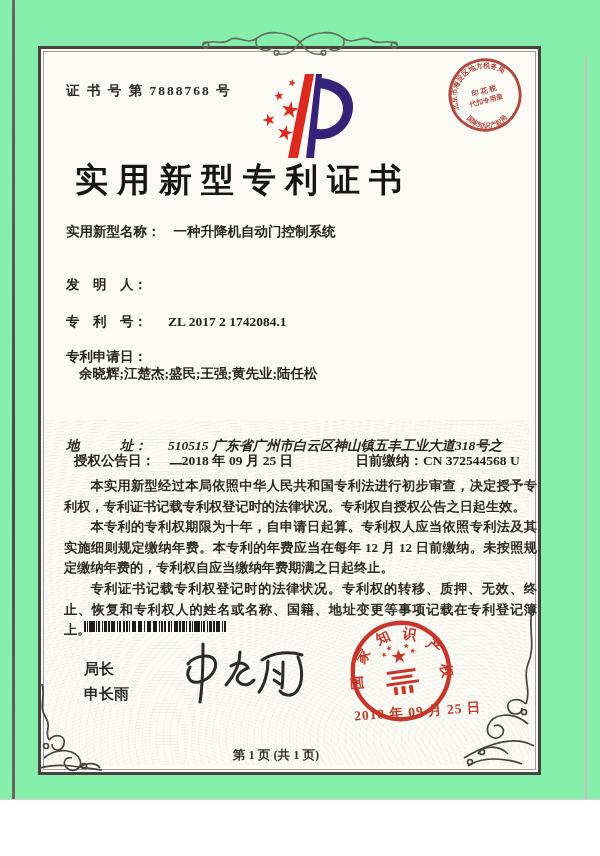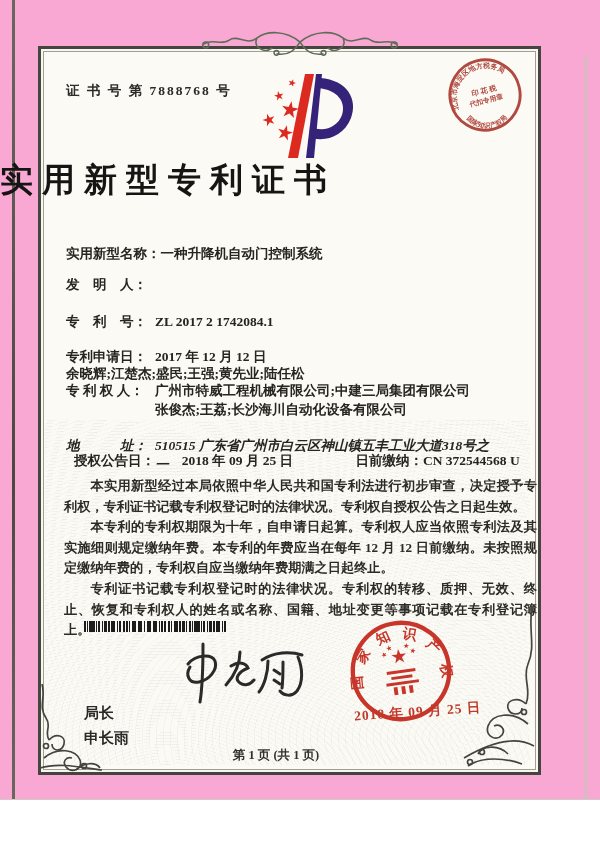--- a/index.html
+++ b/index.html
@@ -1,18 +1,18 @@
 <!DOCTYPE html>
 <html><head>
 <meta charset="utf-8">
 <style>
   html,body{margin:0;padding:0;background:#e9e7e2;}
   .screenshot{
     position:relative;width:600px;height:856px;margin:0 auto;
-    background:#f9a8d4;overflow:hidden;
+    background:#86efac;overflow:hidden;
     font-family:"Liberation Serif","DejaVu Serif",serif;color:#222;
   }
   
   .photo-edge-left{position:absolute;left:12px;top:0;width:3px;height:801px;
     background:linear-gradient(180deg,#6b675e,#4c483f 60%,#6b675e);}
   .photo-edge-bottom{position:absolute;left:0;top:799px;width:600px;height:2px;background:#cfccc4;}
   .photo-edge-right{position:absolute;left:585px;top:55px;width:2px;height:745px;background:#c7c4bc;}
 
   
   .cert-frame{position:absolute;left:38px;top:46px;width:497px;height:723px;
@@ -28,45 +28,45 @@
   .corner-ornament-bl{position:absolute;left:36px;top:684px;width:100px;height:88px;}
   .corner-ornament-br{position:absolute;left:448px;top:606px;width:90px;height:168px;}
 
   .cert-number{position:absolute;left:66px;top:82px;font-size:13.5px;font-weight:600;
     letter-spacing:2px;color:#2b2b28;}
 
   .cnipa-logo{position:absolute;left:248px;top:70px;width:120px;height:92px;}
 
   .tax-stamp{position:absolute;left:446px;top:56px;width:78px;height:78px;transform:rotate(-14deg);opacity:.9;}
 
-  .cert-title{position:absolute;left:0;top:158px;width:486px;text-align:left;
+  .cert-title{position:absolute;left:0;top:158px;width:486px;text-align:center;
     font-size:33px;font-weight:600;letter-spacing:9px;color:#151513;}
 
   .field-row{position:absolute;left:66px;width:470px;display:flex;align-items:flex-start;
     font-size:13.5px;font-weight:600;color:#26251f;line-height:19px;}
   .field-label{flex:0 0 89px;white-space:nowrap;}
-  .field-value{flex:1 1 auto;}
-  .row-name{top:244px;} .row-inventor{top:275px;flex-direction:column;} .row-patno{top:312px;}
+  .field-value{flex:1 1 auto;margin-left:13px;}
+  .row-name{top:222px;} .row-inventor{top:275px;flex-direction:column;} .row-patno{top:312px;}
   .row-appdate{top:347px;} .row-patentee{top:381px;} .row-address{top:436px;font-style:italic;}
   .row-grant{top:451px;text-align:right;}
   .grant-pair2{display:flex;margin-left:38px;}
   .grant-pair2 .field-label{flex:0 0 92px;}
 
   .paragraphs{position:absolute;left:64px;top:476px;width:473px;
     font-size:13.2px;line-height:20.6px;font-weight:600;color:#2c2b26;text-align:justify;}
   .paragraphs p{margin:0;text-indent:2em;}
 
   .barcode{position:absolute;left:84px;top:621px;width:142px;height:11px;
     background:
       repeating-linear-gradient(90deg,#1c1c1c 0 1px,transparent 1px 3px),
       repeating-linear-gradient(90deg,#1c1c1c 0 2px,transparent 2px 7px),
       repeating-linear-gradient(90deg,#1c1c1c 0 1px,transparent 1px 5px);}
 
   .director{position:absolute;left:84px;top:656px;font-family:"Liberation Sans","DejaVu Sans",sans-serif;
-    font-size:15px;font-weight:700;color:#2a2a27;line-height:25px;margin-top:44px;}
+    font-size:15px;font-weight:700;color:#2a2a27;line-height:25px;}
 
   .signature{position:absolute;left:174px;top:630px;width:140px;height:82px;}
 
   .official-seal{position:absolute;left:348px;top:618px;width:106px;height:106px;transform:rotate(-8deg);opacity:.93;}
   .seal-date{position:absolute;left:354px;top:703px;font-size:13.5px;font-weight:600;
     color:#bf3a2b;letter-spacing:1px;transform:rotate(-4deg);}
 
   .page-num{position:absolute;left:0;top:747px;width:552px;text-align:center;
     font-size:12.5px;font-weight:600;color:#33322d;}
 
@@ -140,26 +140,20 @@
   <div class="field-row row-inventor">
     <span class="field-label">发　明　人：</span>
     <span class="field-value">余晓辉;江楚杰;盛民;王强;黄先业;陆任松</span>
   </div>
   <div class="field-row row-patno">
     <span class="field-label">专　利　号：</span>
     <span class="field-value">ZL 2017 2 1742084.1</span>
   </div>
   <div class="field-row row-appdate">
     <span class="field-label">专利申请日：</span>
-    <span class="field-value">2017 年 12 月 12 日</span>
-  </div>
-  <div class="field-row row-patentee">
-    <span class="field-label">专 利 权 人：</span>
-    <span class="field-value"><span>广州市特威工程机械有限公司;中建三局集团有限公司</span><br>
-      <span>张俊杰;王荔;长沙海川自动化设备有限公司</span></span>
   </div>
   <div class="field-row row-address">
     <span class="field-label">地　　　址：</span>
     <span class="field-value"><span>510515 广东省广州市白云区神山镇五丰工业大道318号之</span><br>
       <span>一</span></span>
   </div>
   <div class="field-row row-grant">
     <span class="field-label">授权公告日：</span>
     <span style="flex:0 0 138px">2018 年 09 月 25 日</span>
     <span class="grant-pair2">

